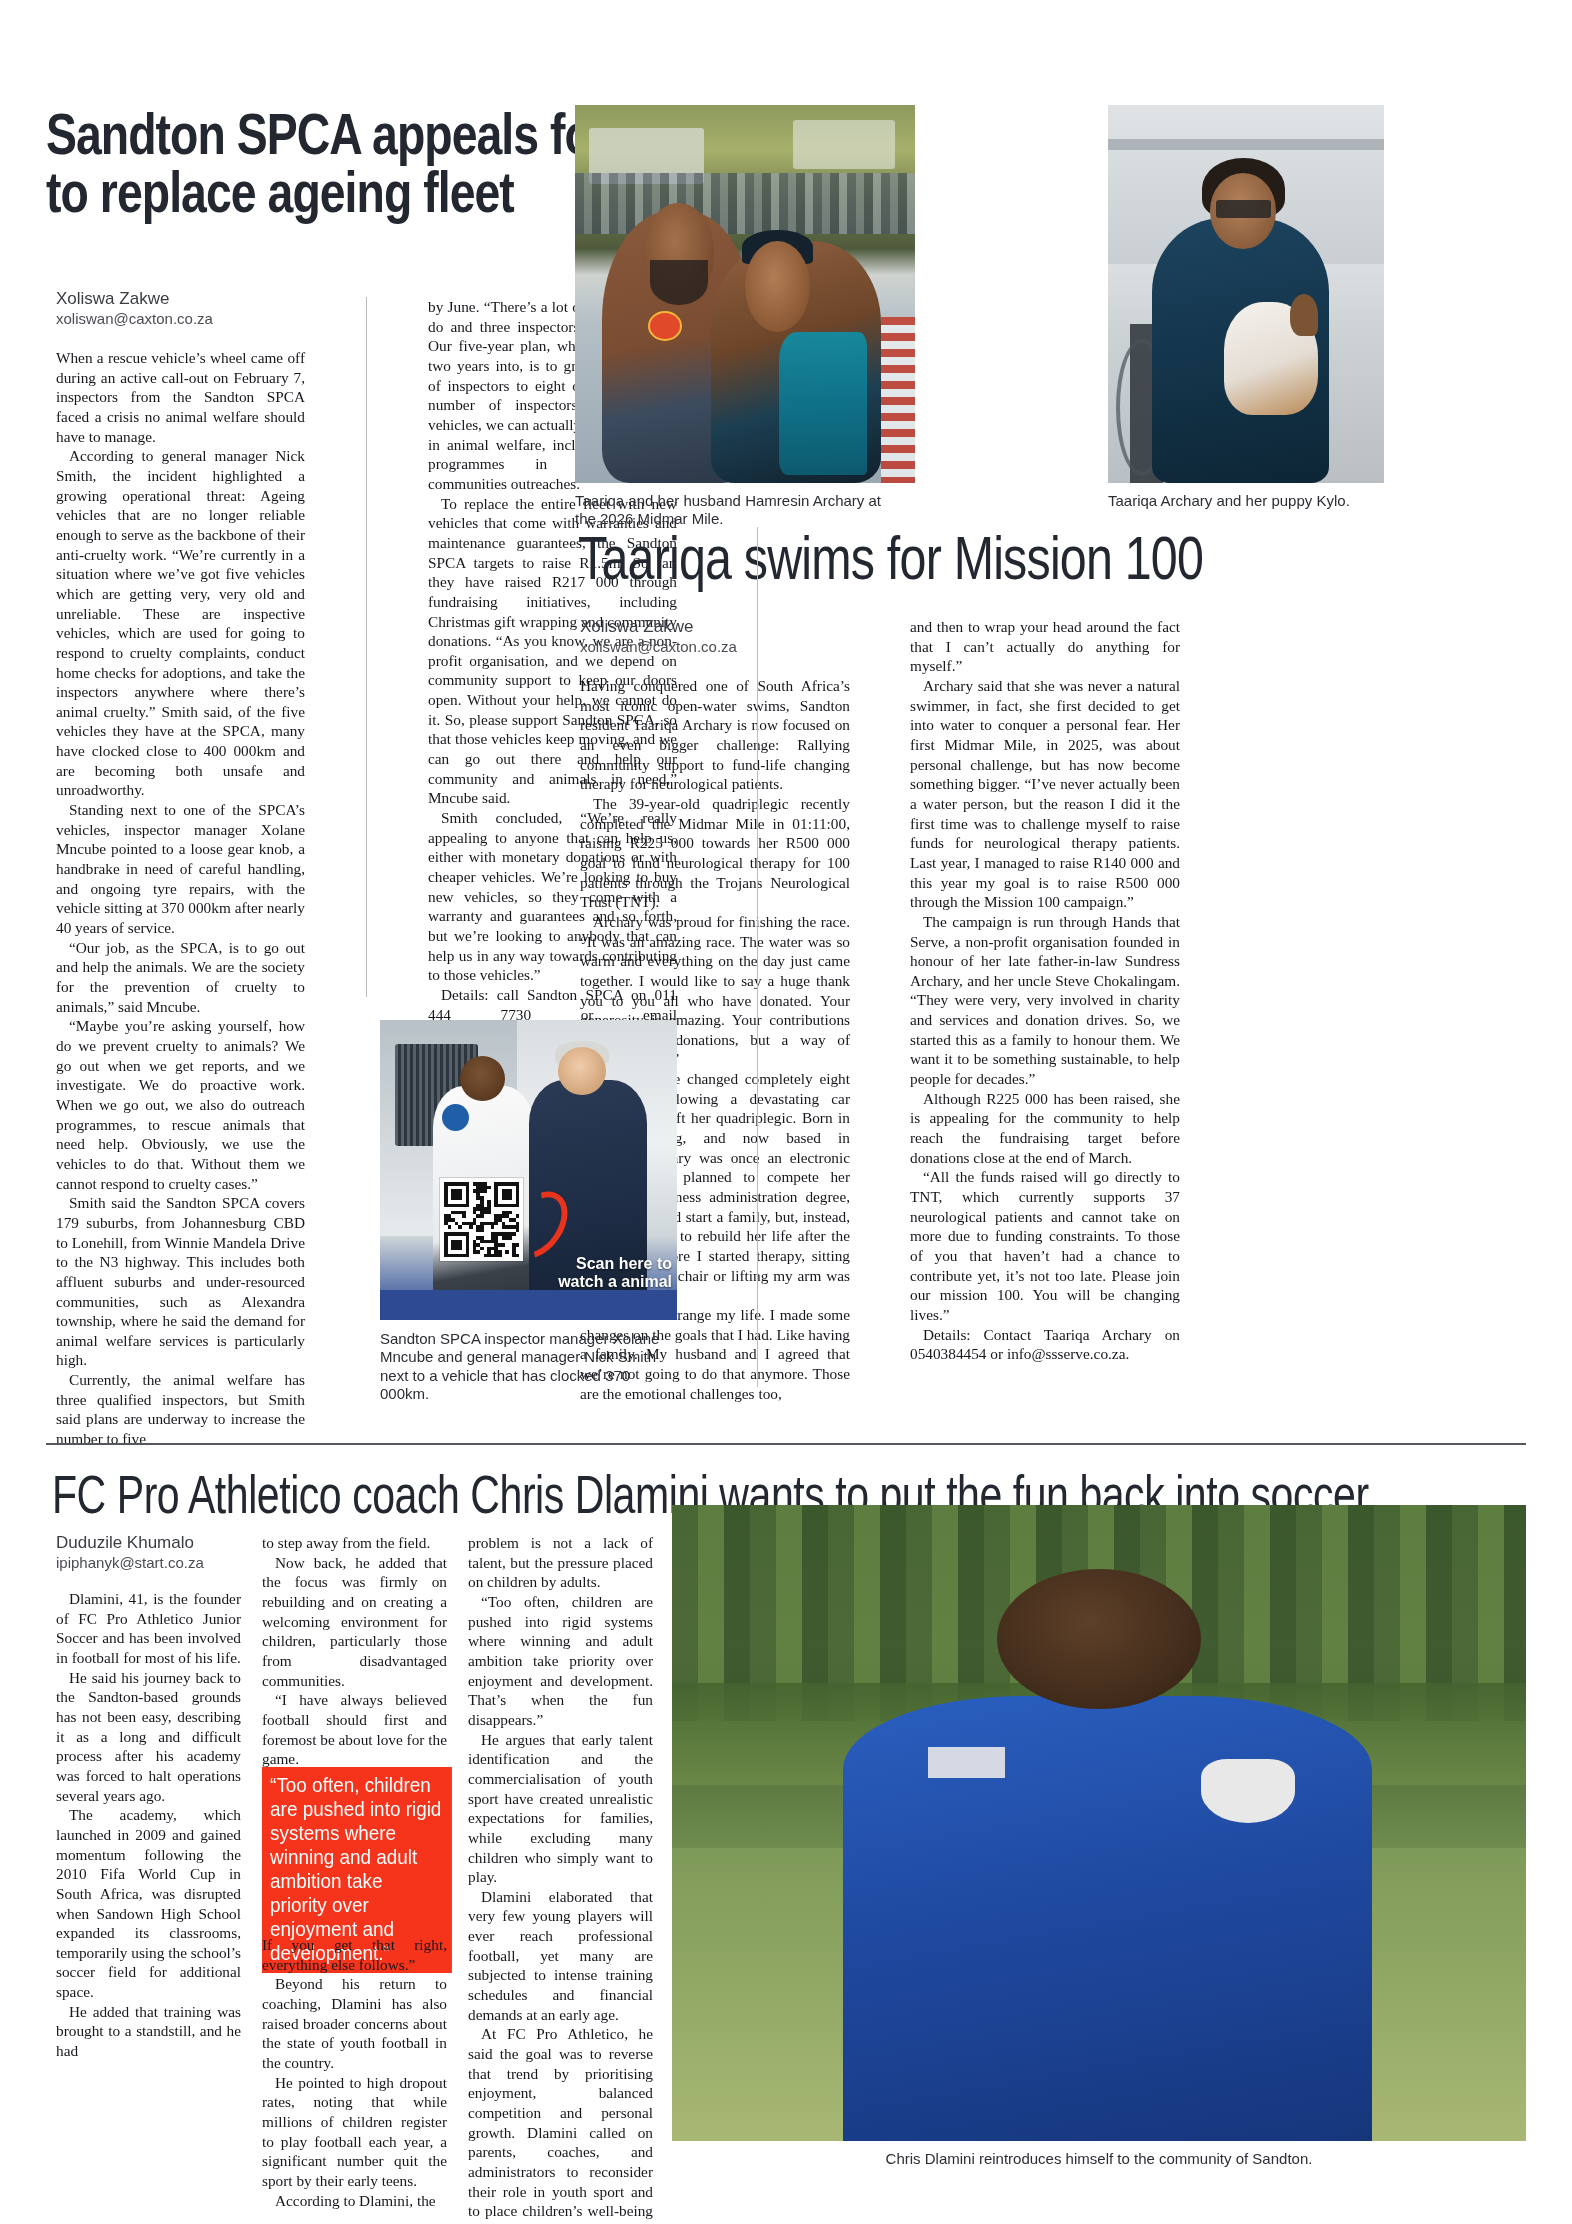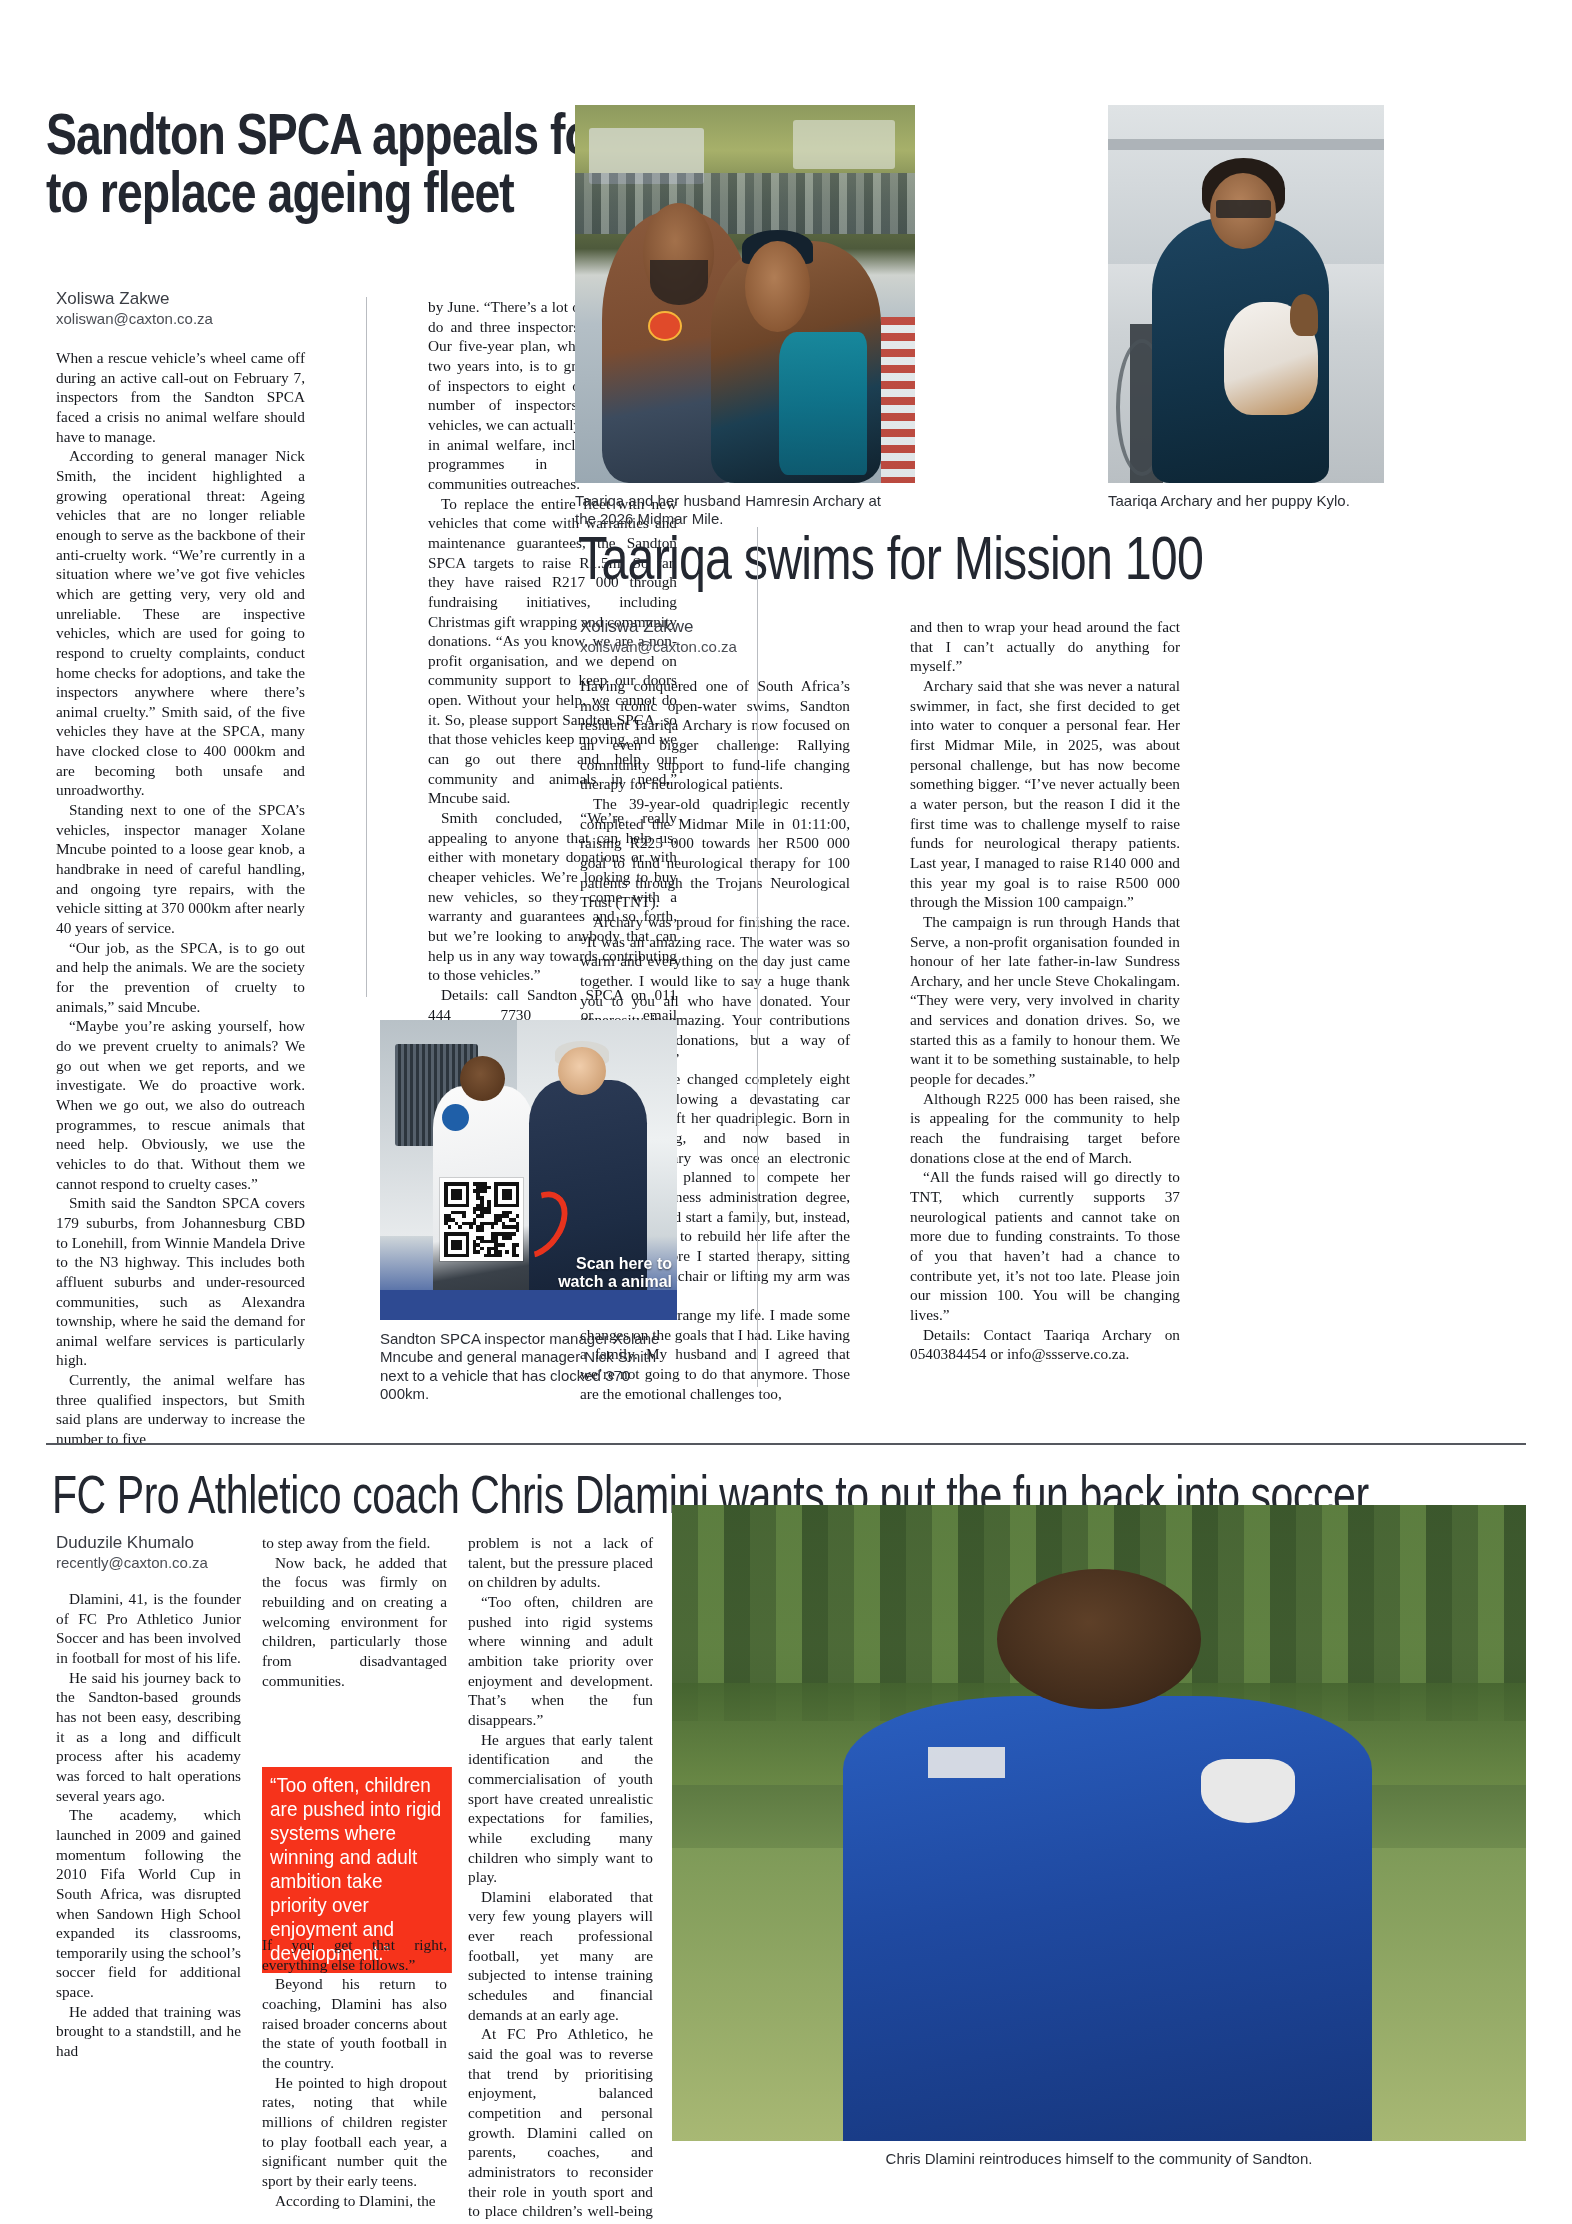--- a/index.html
+++ b/index.html
@@ -779,33 +779,34 @@
   <div class="caption" style="position:absolute; left:380px; top:1330px; width:297px;">Sandton SPCA inspector manager Xolane Mncube and general manager Nick Smith next to a vehicle that has clocked 370 000km.</div>
 
   <div class="hrule-thick" style="position:absolute; left:46px; top:1443px; width:1480px;"></div>
 
   <div style="position:absolute; left:52px; top:1466px; width:1500px;">
     <h2 class="headline-3">FC Pro Athletico coach Chris Dlamini wants to put the fun back into soccer</h2>
   </div>
 
   <div class="byline" style="position:absolute; left:56px; top:1533px; width:250px;">
     <div class="name">Duduzile Khumalo</div>
-    <div class="email">recently@caxton.co.za</div>
+    <div class="email">ipiphanyk@start.co.za</div>
   </div>
 
   <div class="body-col" style="position:absolute; left:56px; top:1589px; width:185px;">
     <p>Dlamini, 41, is the founder of FC Pro Athletico Junior Soccer and has been involved in football for most of his life.</p>
     <p>He said his journey back to the Sandton-based grounds has not been easy, describing it as a long and difficult process after his academy was forced to halt operations several years ago.</p>
     <p>The academy, which launched in 2009 and gained momentum following the 2010 Fifa World Cup in South Africa, was disrupted when Sandown High School expanded its classrooms, temporarily using the school’s soccer field for additional space.</p>
     <p>He added that training was brought to a standstill, and he had</p>
   </div>
 
   <div class="body-col" style="position:absolute; left:262px; top:1533px; width:185px;">
     <p class="first">to step away from the field.</p>
     <p>Now back, he added that the focus was firmly on rebuilding and on creating a welcoming environment for children, particularly those from disadvantaged communities.</p>
+    <p>“I have always believed football should first and foremost be about love for the game.</p>
   </div>
 
   <div style="position:absolute; left:262px; top:1767px; width:190px;">
     <div class="pullquote">“Too often, children are pushed into rigid systems where winning and adult ambition take priority over enjoyment and development.”</div>
   </div>
 
   <div class="body-col" style="position:absolute; left:262px; top:1935px; width:185px;">
     <p class="first">If you get that right, everything else follows.”</p>
     <p>Beyond his return to coaching, Dlamini has also raised broader concerns about the state of youth football in the country.</p>
     <p>He pointed to high dropout rates, noting that while millions of children register to play football each year, a significant number quit the sport by their early teens.</p>

